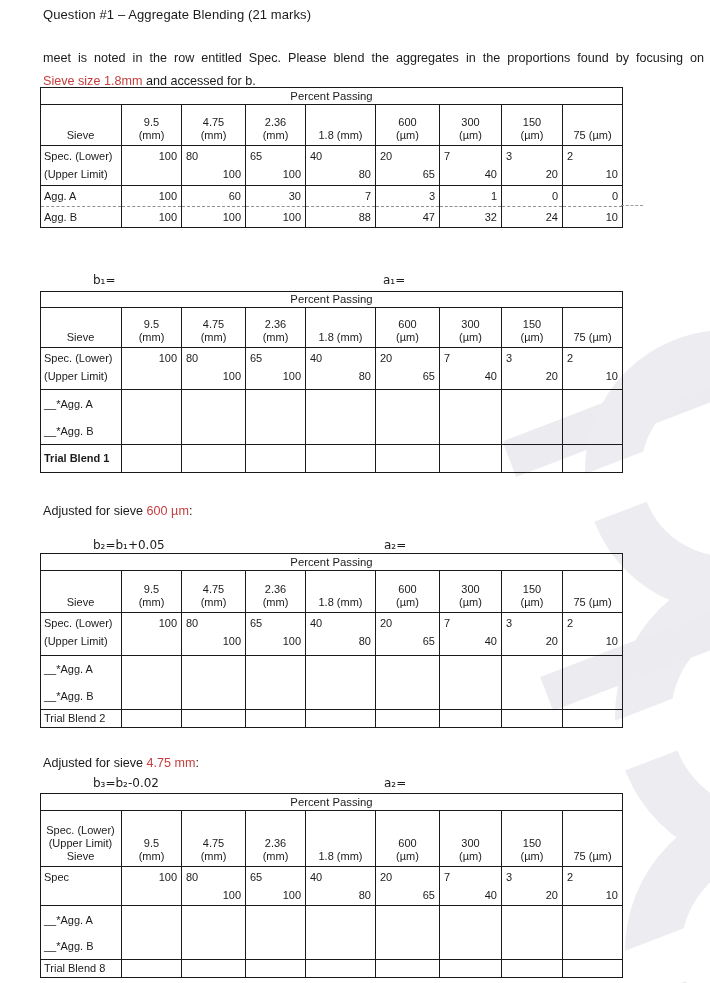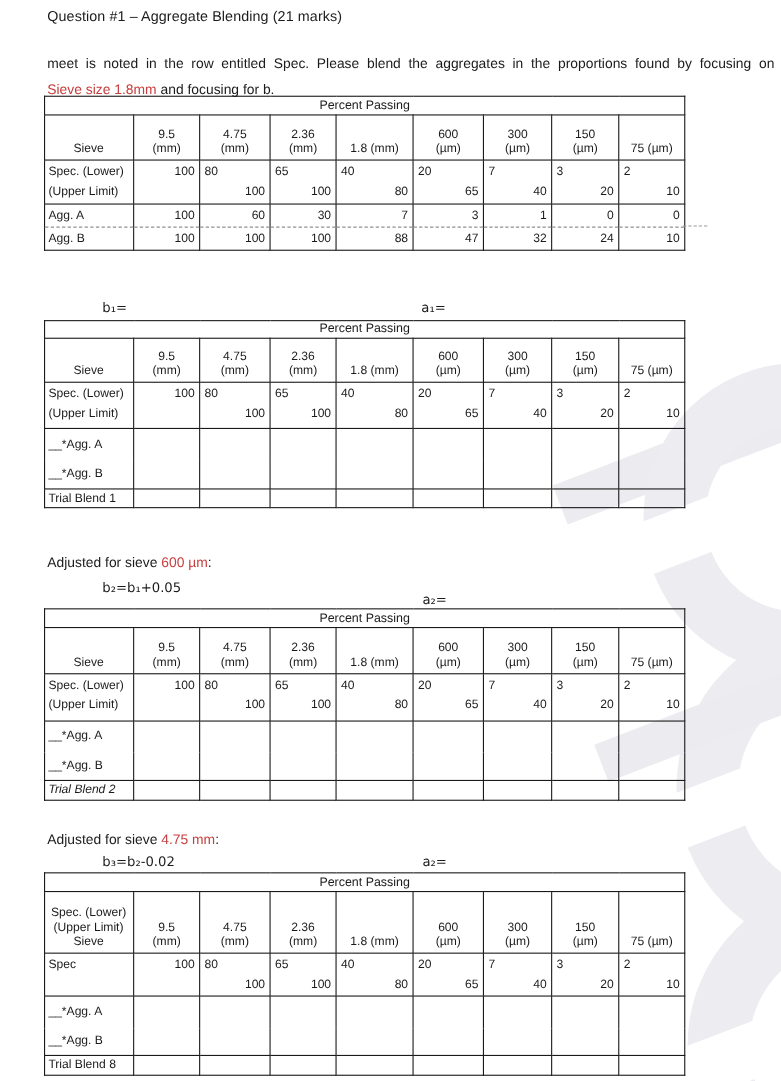--- a/index.html
+++ b/index.html
@@ -48,27 +48,27 @@
     <div class="wm-cut rot" style="left:560px;top:420px;width:340px;height:48px;"></div>
     <div class="wm-ring" style="left:615px;top:565px;width:190px;height:190px;"></div>
     <div class="wm-band rot" style="left:540px;top:640px;width:200px;height:36px;"></div>
     <div class="wm-cut rot" style="left:585px;top:665px;width:360px;height:50px;"></div>
     <div class="wm-ring" style="left:625px;top:800px;width:190px;height:190px;"></div>
     <div class="wm-cut rot" style="left:595px;top:895px;width:360px;height:50px;"></div>
   </div>
 
   <div class="title">Question #1 – Aggregate Blending (21 marks)</div>
   <div class="intro just" style="top:50px">meet is noted in the row entitled Spec. Please blend the aggregates in the proportions found by focusing on</div>
-  <div class="intro" style="top:73px"><span class="red">Sieve size 1.8mm</span><span> and focusing for b.</span></div>
+  <div class="intro" style="top:73px"><span class="red">Sieve size 1.8mm</span><span> and accessed for b.</span></div>
 
   <div class="flabel" style="left:93px;top:273px">b₁=</div>
   <div class="flabel" style="left:383px;top:273px">a₁=</div>
 
   <div class="sect" style="top:504px"><span>Adjusted for sieve </span><span class="red">600 µm</span><span>:</span></div>
-  <div class="flabel" style="left:93px;top:527px">b₂=b₁+0.05</div>
+  <div class="flabel" style="left:93px;top:538px">b₂=b₁+0.05</div>
   <div class="flabel" style="left:384px;top:538px">a₂=</div>
 
   <div class="sect" style="top:756px"><span>Adjusted for sieve </span><span class="red">4.75 mm</span><span>:</span></div>
   <div class="flabel" style="left:93px;top:776px">b₃=b₂-0.02</div>
   <div class="flabel" style="left:384px;top:776px">a₂=</div>
 
   <div id="tables">
       <table class="blend" style="top: 87px;">
         <colgroup>
           <col style="width: 81px;">
@@ -250,21 +250,21 @@
             <td class="lab">__*Agg. B</td>
             <td></td>
             <td></td>
             <td></td>
             <td></td>
             <td></td>
             <td></td>
             <td></td>
             <td></td>
           </tr>
-          <tr style="height: 17px;">
+          <tr style="height: 28px; font-weight: bold;">
             <td class="lab">Trial Blend 1</td>
             <td></td>
             <td></td>
             <td></td>
             <td></td>
             <td></td>
             <td></td>
             <td></td>
             <td></td>
           </tr>
@@ -356,21 +356,21 @@
             <td class="lab">__*Agg. B</td>
             <td></td>
             <td></td>
             <td></td>
             <td></td>
             <td></td>
             <td></td>
             <td></td>
             <td></td>
           </tr>
-          <tr style="height: 18px; font-style: italic;">
+          <tr style="height: 18px;">
             <td class="lab">Trial Blend 2</td>
             <td></td>
             <td></td>
             <td></td>
             <td></td>
             <td></td>
             <td></td>
             <td></td>
             <td></td>
           </tr>

